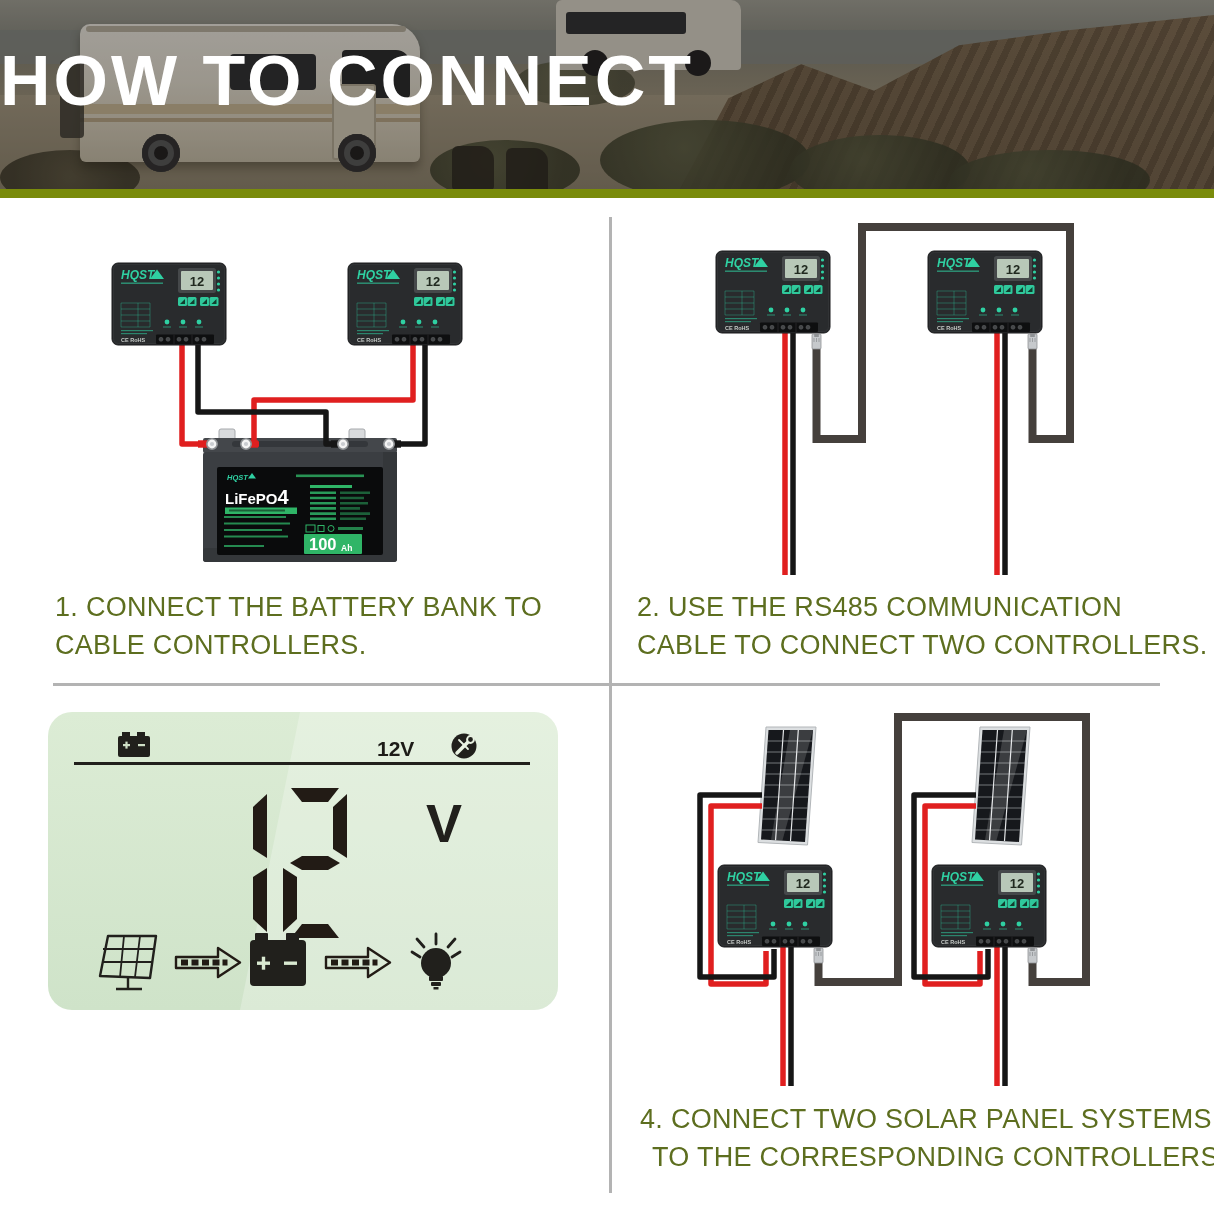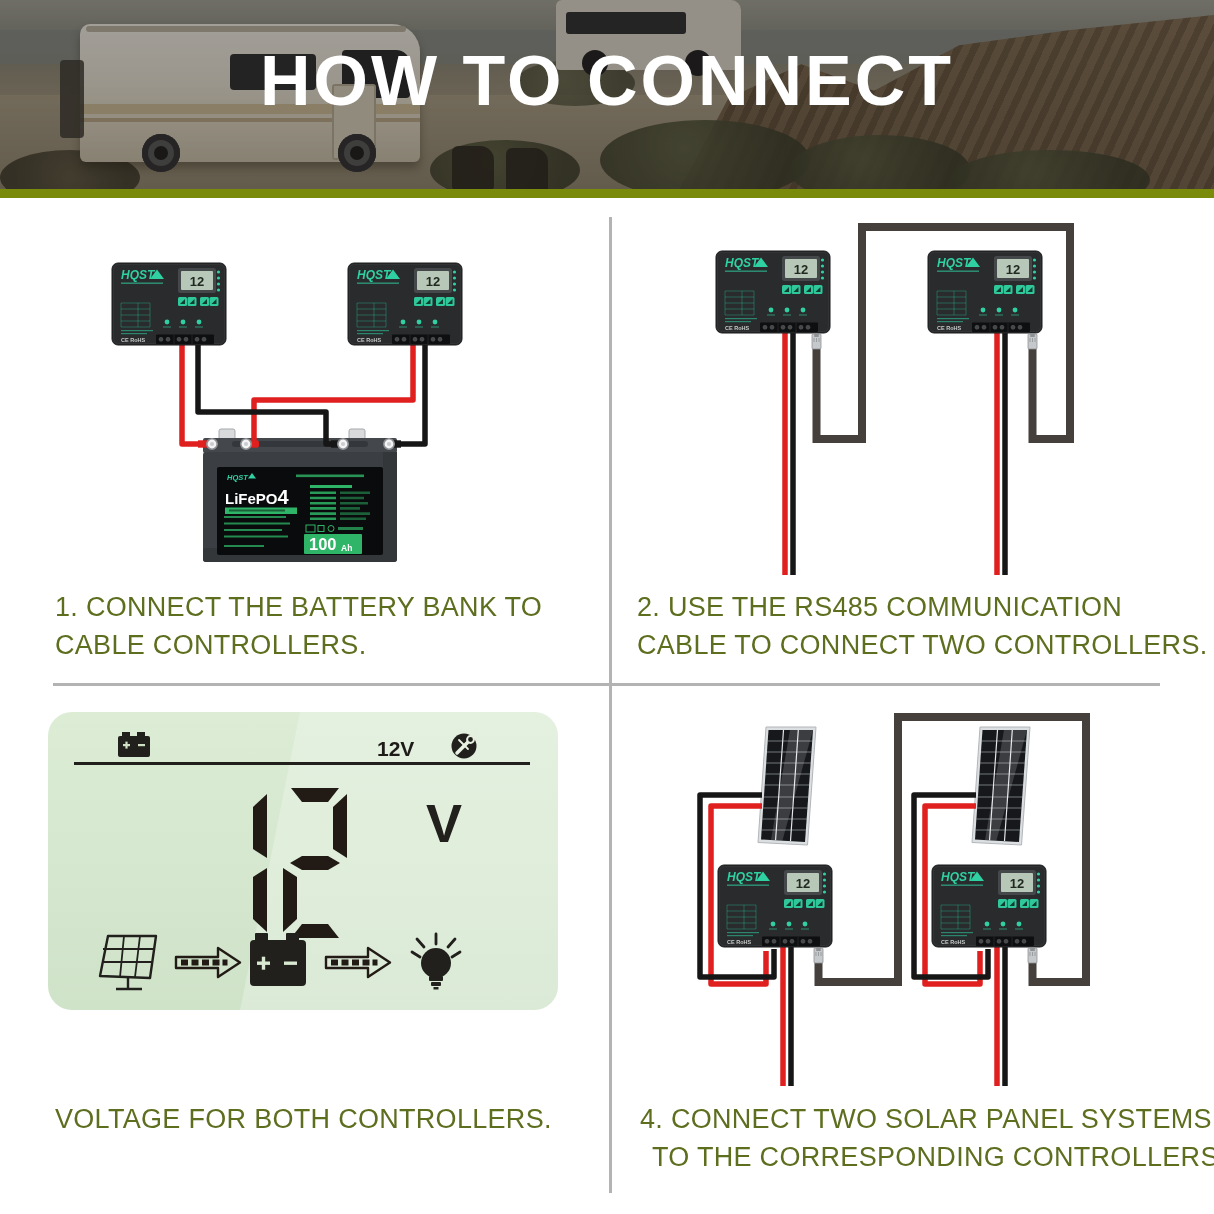--- a/index.html
+++ b/index.html
@@ -42,21 +42,21 @@
   .rv-door{position:absolute;left:252px;top:60px;width:40px;height:72px;background:#d8d1bf;
     border:2px solid #b5ad98;border-radius:3px;}
   .rv-wheel{position:absolute;bottom:-10px;width:38px;height:38px;border-radius:50%;background:#1b1c1e;
     box-shadow:inset 0 0 0 6px #2e2f31, inset 0 0 0 12px #55575a;}
   .rw1{left:62px;} .rw2{right:44px;}
   .rv-bikes{position:absolute;left:-20px;top:36px;width:24px;height:78px;background:#3a3833;
     border-radius:4px;opacity:.85;}
   .chair{position:absolute;width:42px;height:44px;background:#27251f;border-radius:6px 14px 4px 4px;opacity:.85;}
   .ch1{left:452px;top:146px;} .ch2{left:506px;top:148px;}
   .shade{position:absolute;inset:0;background:rgba(24,20,14,.37);}
-  .title{position:absolute;left:0;top:46px;width:100%;margin:0;text-align:center;
+  .title{position:absolute;left:0;top:46px;width:100%;margin:0;text-align:left;
     color:#ffffff;font-size:70px;font-weight:700;letter-spacing:3px;line-height:1;}
   .accent-bar{position:absolute;left:0;top:189px;width:1214px;height:9px;}
 
   
   .divider-v{position:absolute;left:609px;top:217px;width:2.5px;height:976px;}
   .divider-h{position:absolute;left:53px;top:683px;width:1107px;height:2.5px;}
   .stage{position:absolute;left:0;top:198px;}
   svg text{font-family:"Liberation Sans",sans-serif;}
   .caption{position:absolute;font-size:27px;font-weight:400;letter-spacing:.3px;
     line-height:38px;color:#5d6e1f;white-space:nowrap;}
@@ -338,18 +338,17 @@
 
 <div class="caption" style="left: 55px; top: 588px; color: rgb(93, 110, 31);">
   <span>1. CONNECT THE BATTERY BANK TO</span>
   <span>CABLE CONTROLLERS.</span>
 </div>
 <div class="caption" style="left: 637px; top: 588px; color: rgb(93, 110, 31);">
   <span>2. USE THE RS485 COMMUNICATION</span>
   <span>CABLE TO CONNECT TWO CONTROLLERS.</span>
 </div>
 <div class="caption" style="left: 55px; top: 1100px; color: rgb(93, 110, 31);">
-  <span>VOLTAGE FOR BOTH CONTROLLERS.</span>
 </div>
 <div class="caption cap4" style="left: 640px; top: 1100px; color: rgb(93, 110, 31);">
   <span>4. CONNECT TWO SOLAR PANEL SYSTEMS</span>
   <span>TO THE CORRESPONDING CONTROLLERS.</span>
 </div>
 
 </body></html>

